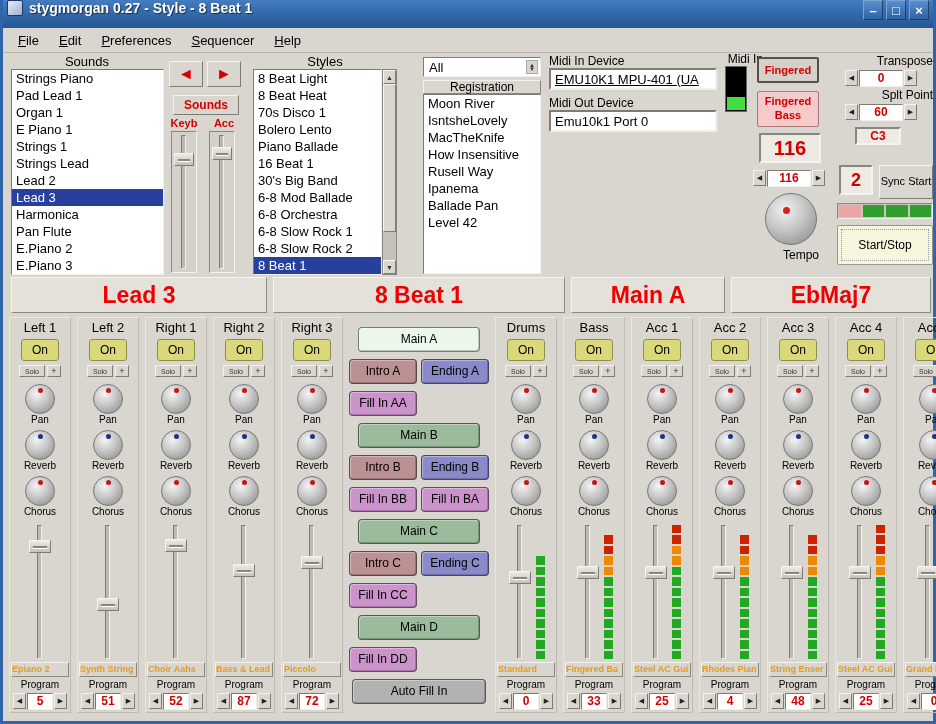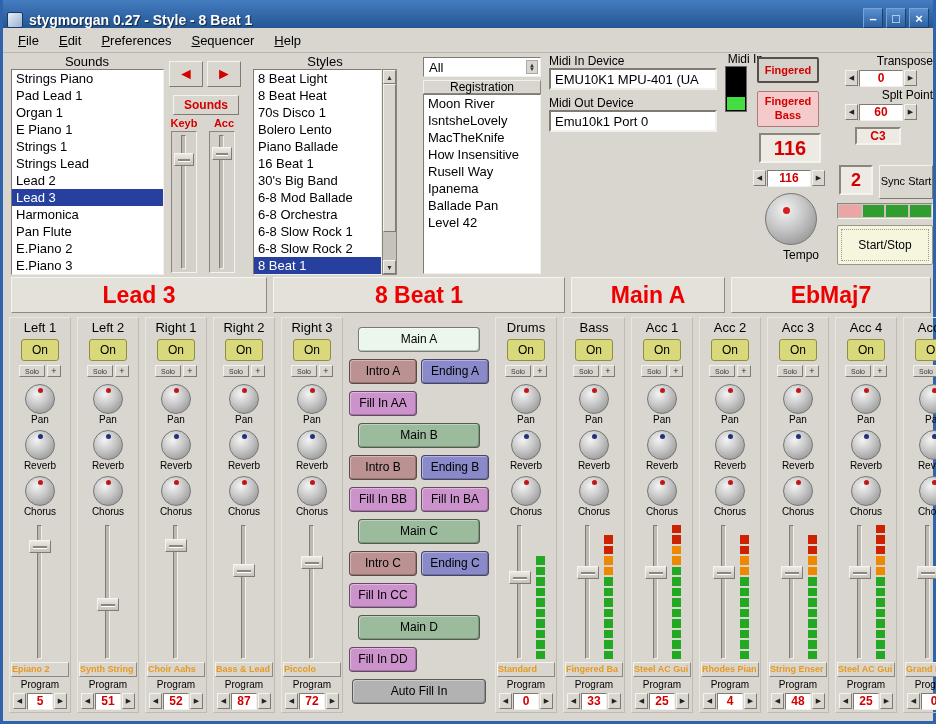--- a/index.html
+++ b/index.html
@@ -7,21 +7,21 @@
     --bg:#d9d6cf; --accent-red:#d40000; --status-red:#ee0000; --selection-blue:#27409e;
     --main-green:#9cba9c; --main-active:#ecf7ec; --intro-rose:#bb9191; --ending-violet:#8a8aca;
     --fill-orchid:#cb92cb; --auto-grey:#b2b2b2; --on-yellow:#d9d97c; --program-orange:#e8991c;
     --meter-red:#cc2200; --meter-orange:#ee8800; --meter-green:#22a822; --indicator-green:#44dd44;
   }
   html,body{width:936px;height:724px;overflow:hidden}
   body{font-family:"Liberation Sans",sans-serif;background:#6b6b6b;font-size:13px;color:#000}
   button{font-family:"Liberation Sans",sans-serif;cursor:default}
   #window{width:936px;height:724px;display:flex;flex-direction:column;border:3px solid #2f64ac;border-top:none;background:var(--bg)}
   
-  .titlebar{flex:0 0 28px;height:28px;background:linear-gradient(to bottom,#447cc0,#235693);display:flex;align-items:flex-end;padding:0 4px;gap:6px}
+  .titlebar{flex:0 0 28px;height:28px;background:linear-gradient(to bottom,#447cc0,#235693);display:flex;align-items:flex-start;padding:0 4px;gap:6px}
   .win-icon{width:16px;height:16px;background:linear-gradient(135deg,#e8eef8,#9ab0d0);border:1px solid #1a3a66;border-radius:2px}
   .win-title{flex:1;color:#fff;font-weight:bold;font-size:14px;text-shadow:1px 1px 1px rgba(0,0,0,.6);white-space:nowrap;overflow:hidden}
   .win-controls{display:flex;gap:3px}
   .win-btn{width:20px;height:20px;display:flex;align-items:center;justify-content:center;color:#fff;font-size:13px;font-weight:bold;background:linear-gradient(to bottom,#5a8fd0,#2d62a2);border:1px solid #7aa2d4;border-right-color:#1c4070;border-bottom-color:#1c4070}
   
   .menubar{flex:0 0 25px;height:25px;display:flex;align-items:center;padding:0 6px;gap:2px;background:var(--bg);border-bottom:1px solid #b9b5ad}
   .menu-item{padding:3px 9px;font-size:13px}
   
   .content{position:relative;flex:1;background:var(--bg)}
   .content>.abs{position:absolute}
@@ -207,21 +207,21 @@
         <div class="list-item">IsntsheLovely</div>
         <div class="list-item">MacTheKnife</div>
         <div class="list-item">How Insensitive</div>
         <div class="list-item">Rusell Way</div>
         <div class="list-item">Ipanema</div>
         <div class="list-item">Ballade Pan</div>
         <div class="list-item">Level 42</div>
       </div>
 
     <div class="abs small-label" style="left:546px;top:2px">Midi In Device</div>
-    <input class="abs entry" style="left: 546px; top: 15px; width: 168px;" readonly="" value="EMU10K1 MPU-401 (UA">
+    <input class="abs entry" style="left: 546px; top: 15px; width: 168px; text-decoration: underline;" readonly="" value="EMU10K1 MPU-401 (UA">
     <div class="abs small-label" style="left:546px;top:44px">Midi Out Device</div>
     <input class="abs entry" style="left: 546px; top: 57px; width: 168px;" readonly="" value="Emu10k1 Port 0">
 
     <div class="abs small-label center" style="left:714px;top:0px;width:46px">Midi In</div>
     <div class="abs midi-indicator" style="left:722px;top:13px">
       <div class="midi-ind-green"></div>
     </div>
 
     <button class="abs fingered-btn" style="left:754px;top:4px">Fingered</button>
     <button class="abs fingered-bass-btn" style="left:754px;top:38px">Fingered Bass</button>

